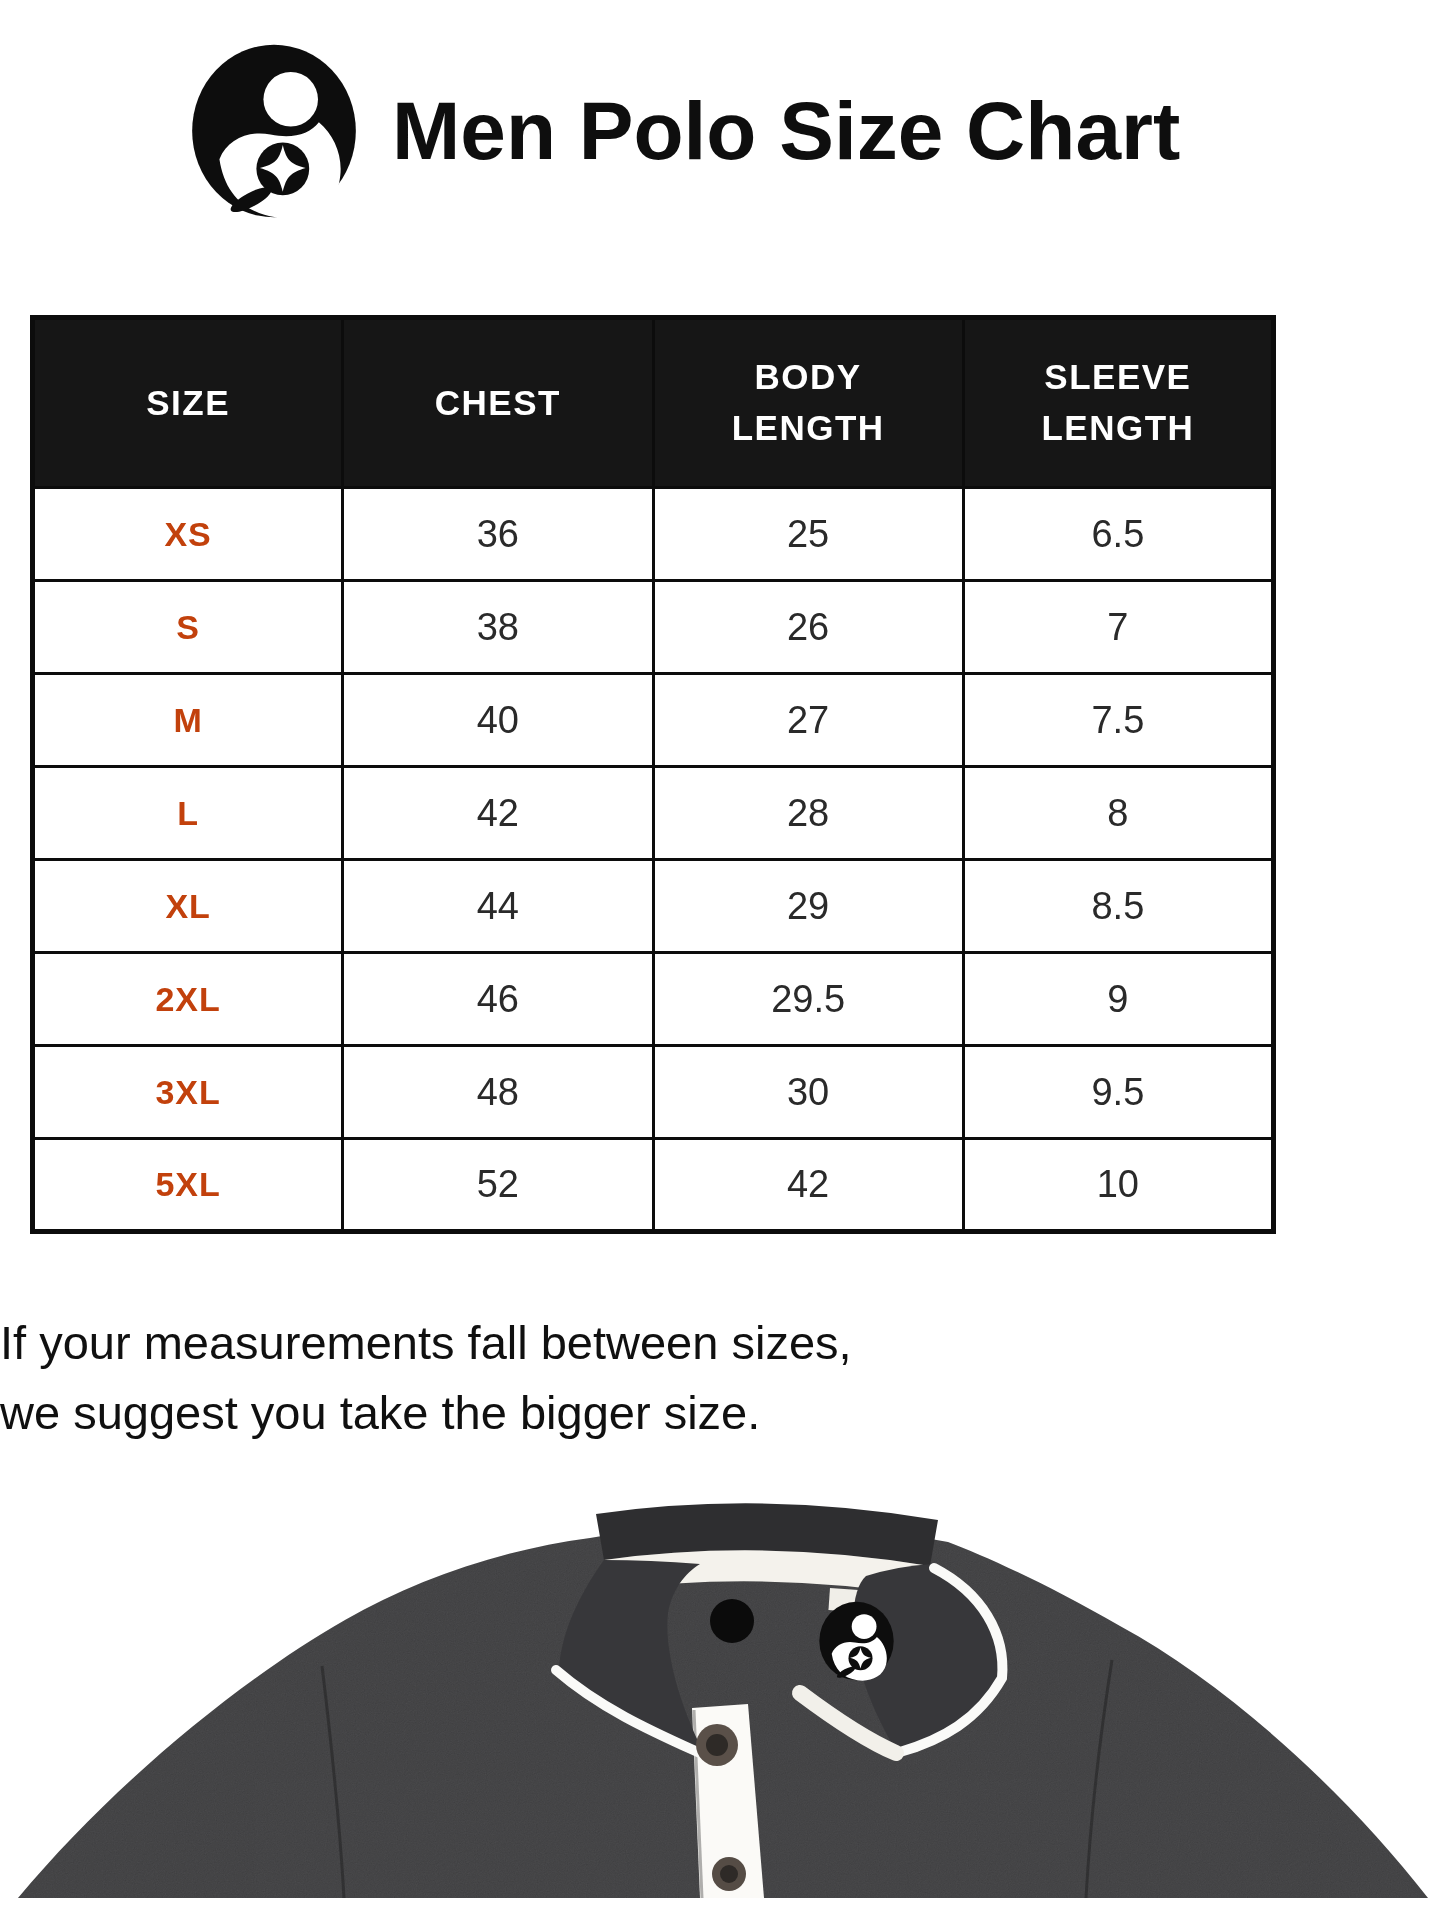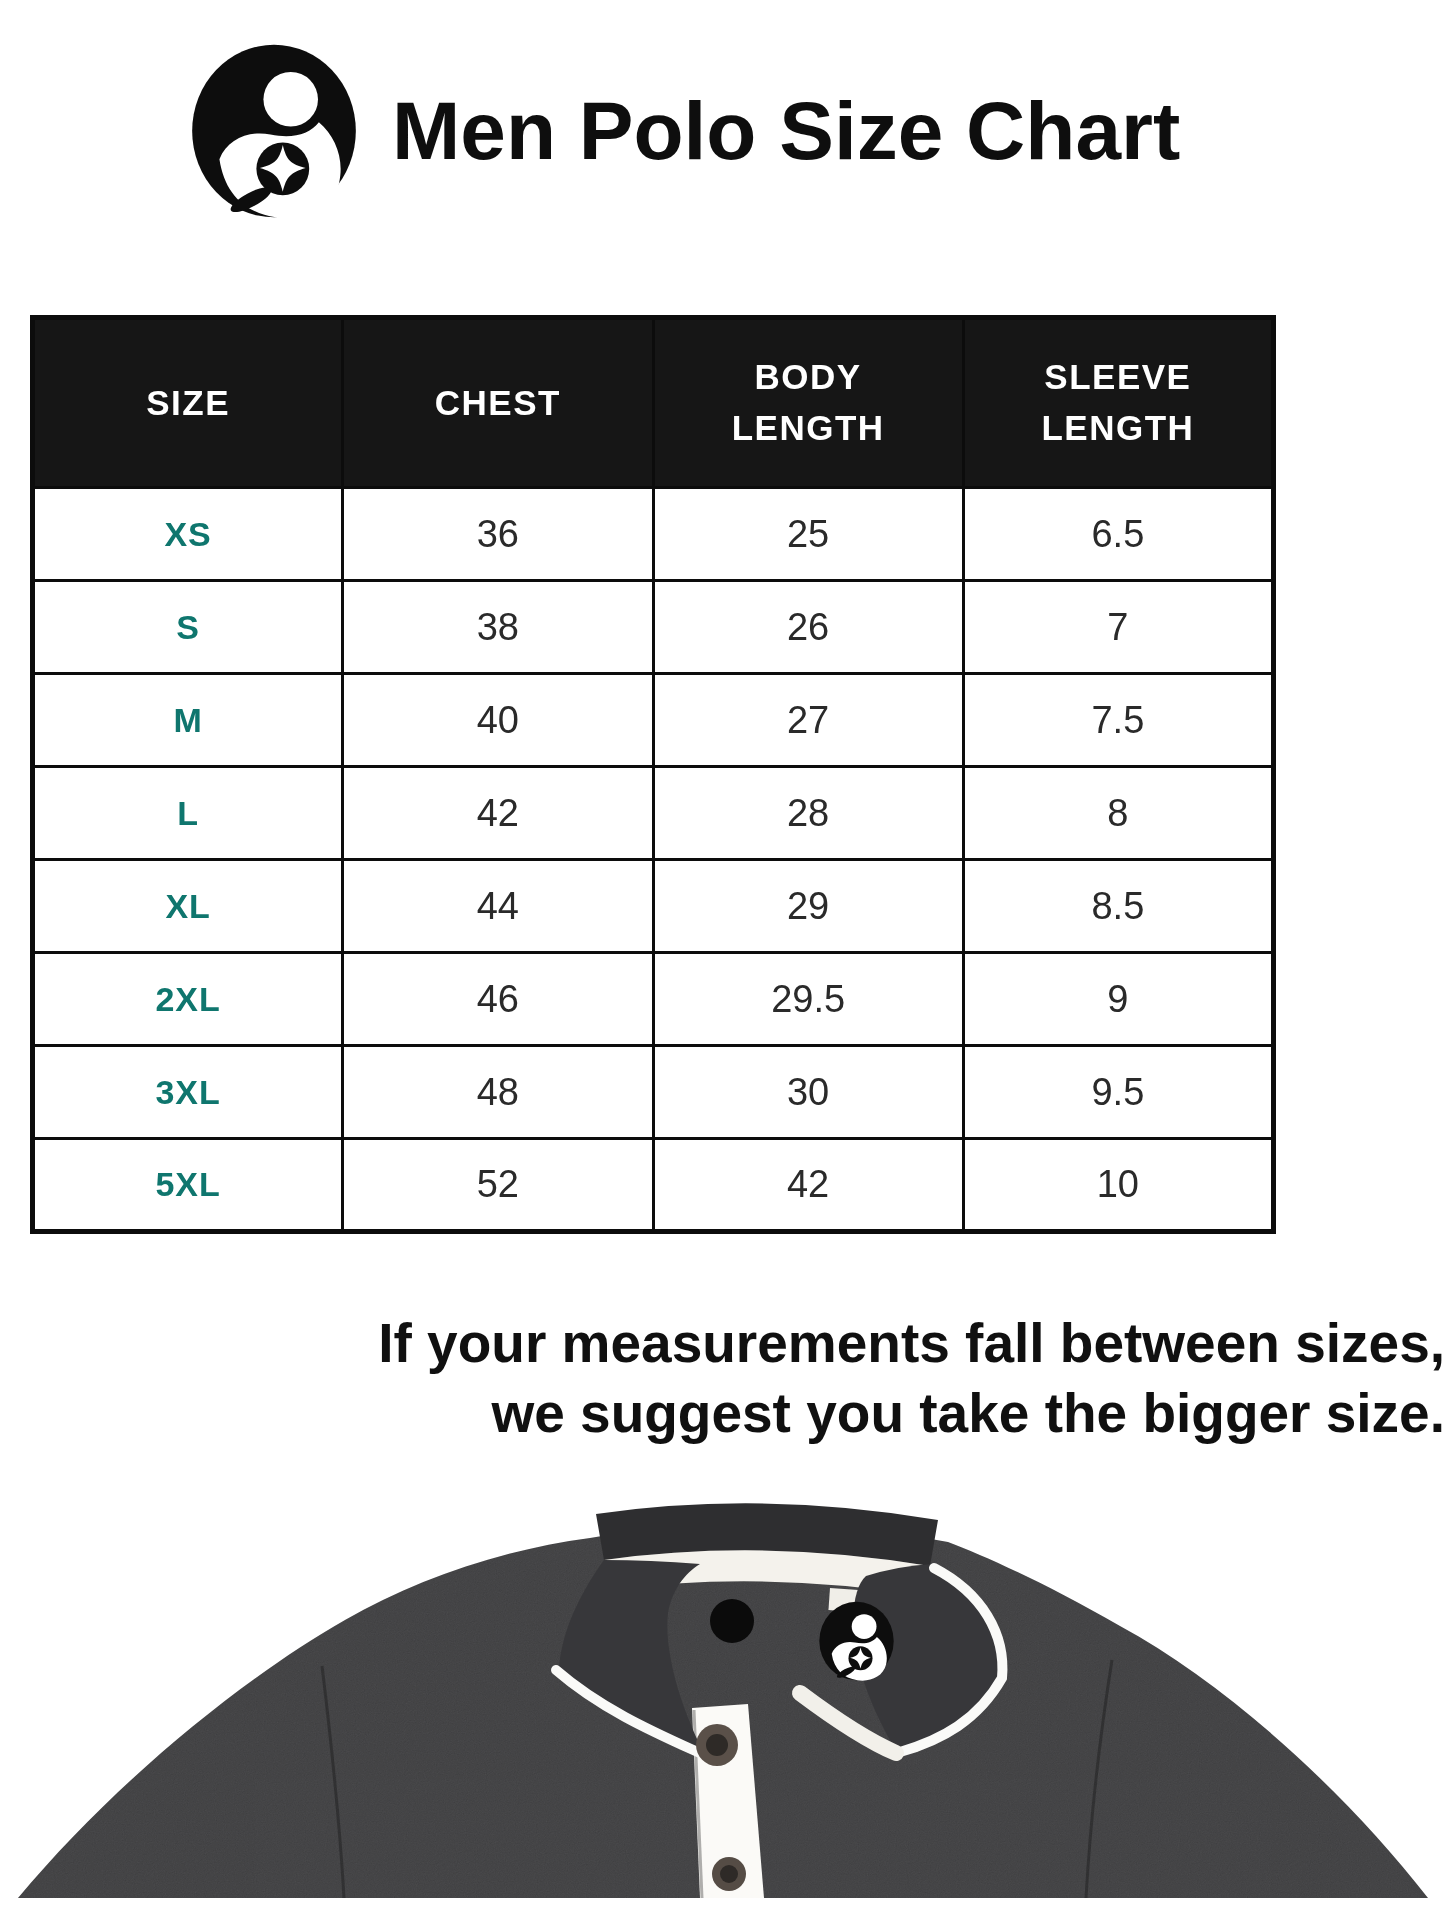--- a/index.html
+++ b/index.html
@@ -29,26 +29,26 @@
     border:3px solid var(--border,#0c0c0c);
     text-align:center;vertical-align:middle;padding:0;
   }
   .size-table thead th{
     background:var(--header-bg,#161616);
     color:var(--header-text,#ffffff);
     height:166px;font-size:35px;font-weight:bold;
     letter-spacing:1.5px;white-space:pre-line;line-height:1.45;
   }
   .size-table tbody tr{height:93px;}
-  .size-table tbody th{font-size:34px;font-weight:bold;color:#0f766e;letter-spacing:1px;}
+  .size-table tbody th{font-size:34px;font-weight:bold;color:#c2410c;letter-spacing:1px;}
   .size-table tbody td{font-size:38px;font-weight:400;color:#2a2a2a;}
   
   .sizing-note{
-    margin:74px 0 0 0;text-align:right;
-    font-size:55px;font-weight:bold;line-height:70px;
+    margin:74px 0 0 0;text-align:left;
+    font-size:47px;font-weight:normal;line-height:70px;
     color:var(--note-text,#101010);
   }
   
   .shirt-photo{margin-top:50px;width:1445px;height:400px;position:relative;}
   .shirt-photo svg{display:block;}
   .hidden-defs{position:absolute;width:0;height:0;overflow:hidden;}
 </style>
 </head>
 <body>
 

